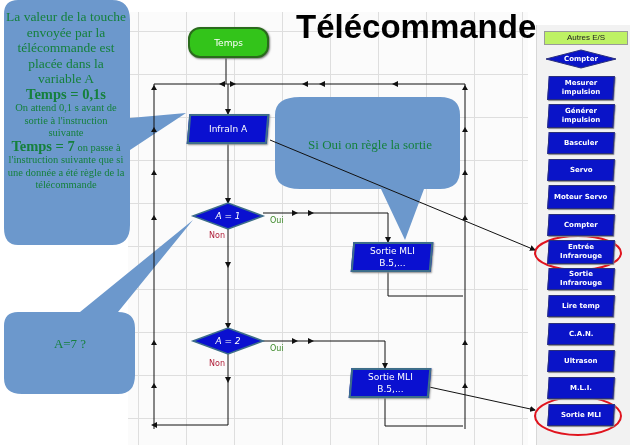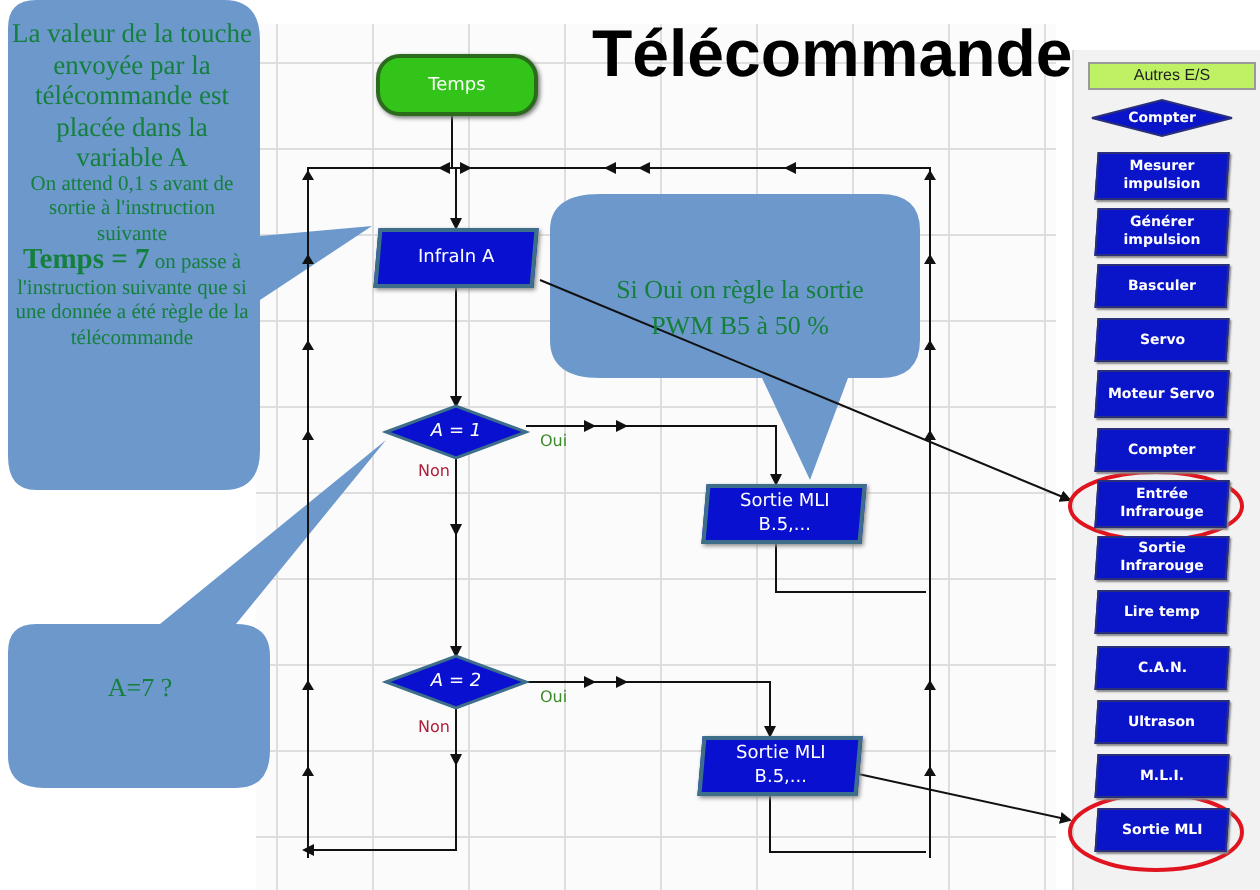--- a/index.html
+++ b/index.html
@@ -119,26 +119,26 @@
 
 <div class="block" style="left:352px;top:242px;width:76px;height:26px;">
   <span><span>Sortie MLI</span><br><span>B.5,...</span></span>
 </div>
 <div class="block" style="left:350px;top:368px;width:76px;height:26px;">
   <span><span>Sortie MLI</span><br><span>B.5,...</span></span>
 </div>
 
 <div class="callout-text c1">
   <div>La valeur de la touche envoyée par la télécommande est placée dans la variable A</div>
+  <div class="b">Temps = 0,1s</div>
   <div class="s">On attend 0,1 s avant de sortie à l'instruction suivante</div>
   <div class="s"><span class="b">Temps = 7</span><span> on passe à l'instruction suivante que si une donnée a été règle de la télécommande</span></div>
 </div>
 <div class="callout-text c2">
   <div>Si Oui on règle la sortie</div>
-  <div>PWM B5 à 50 %</div>
 </div>
 <div class="callout-text c3">
   <div>A=7 ?</div>
 </div>
 
 <div class="pal-diamond-label">Compter</div>
 <div class="pal-item" style="top:76px;height:22px;">
     <span>Mesurer impulsion</span>
   </div>
 <div class="pal-item" style="top:104px;height:22px;">

